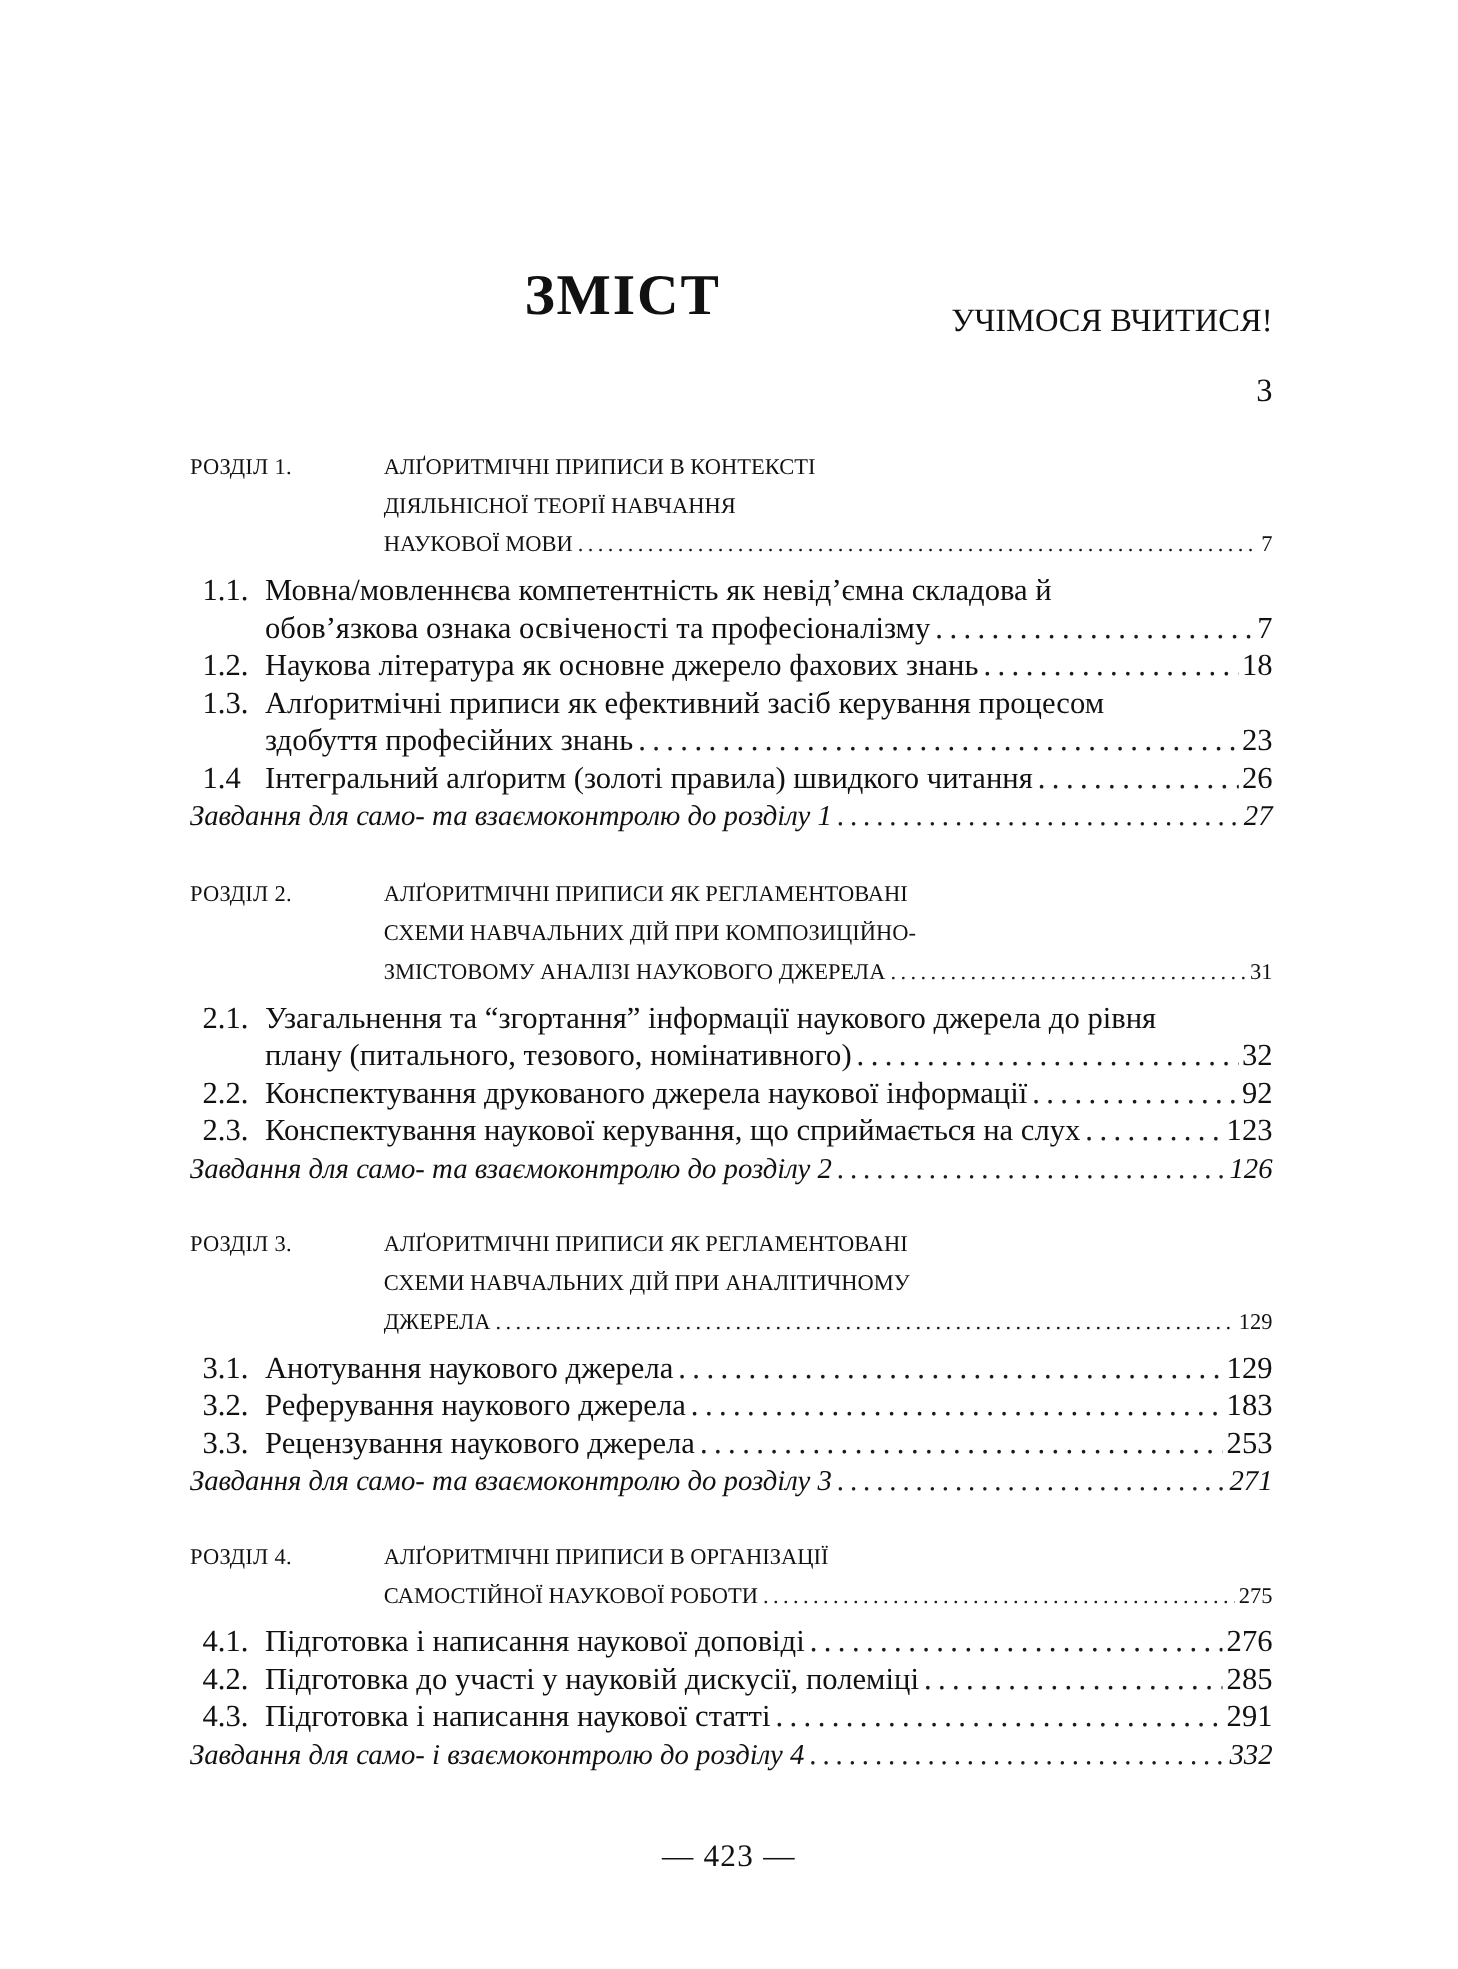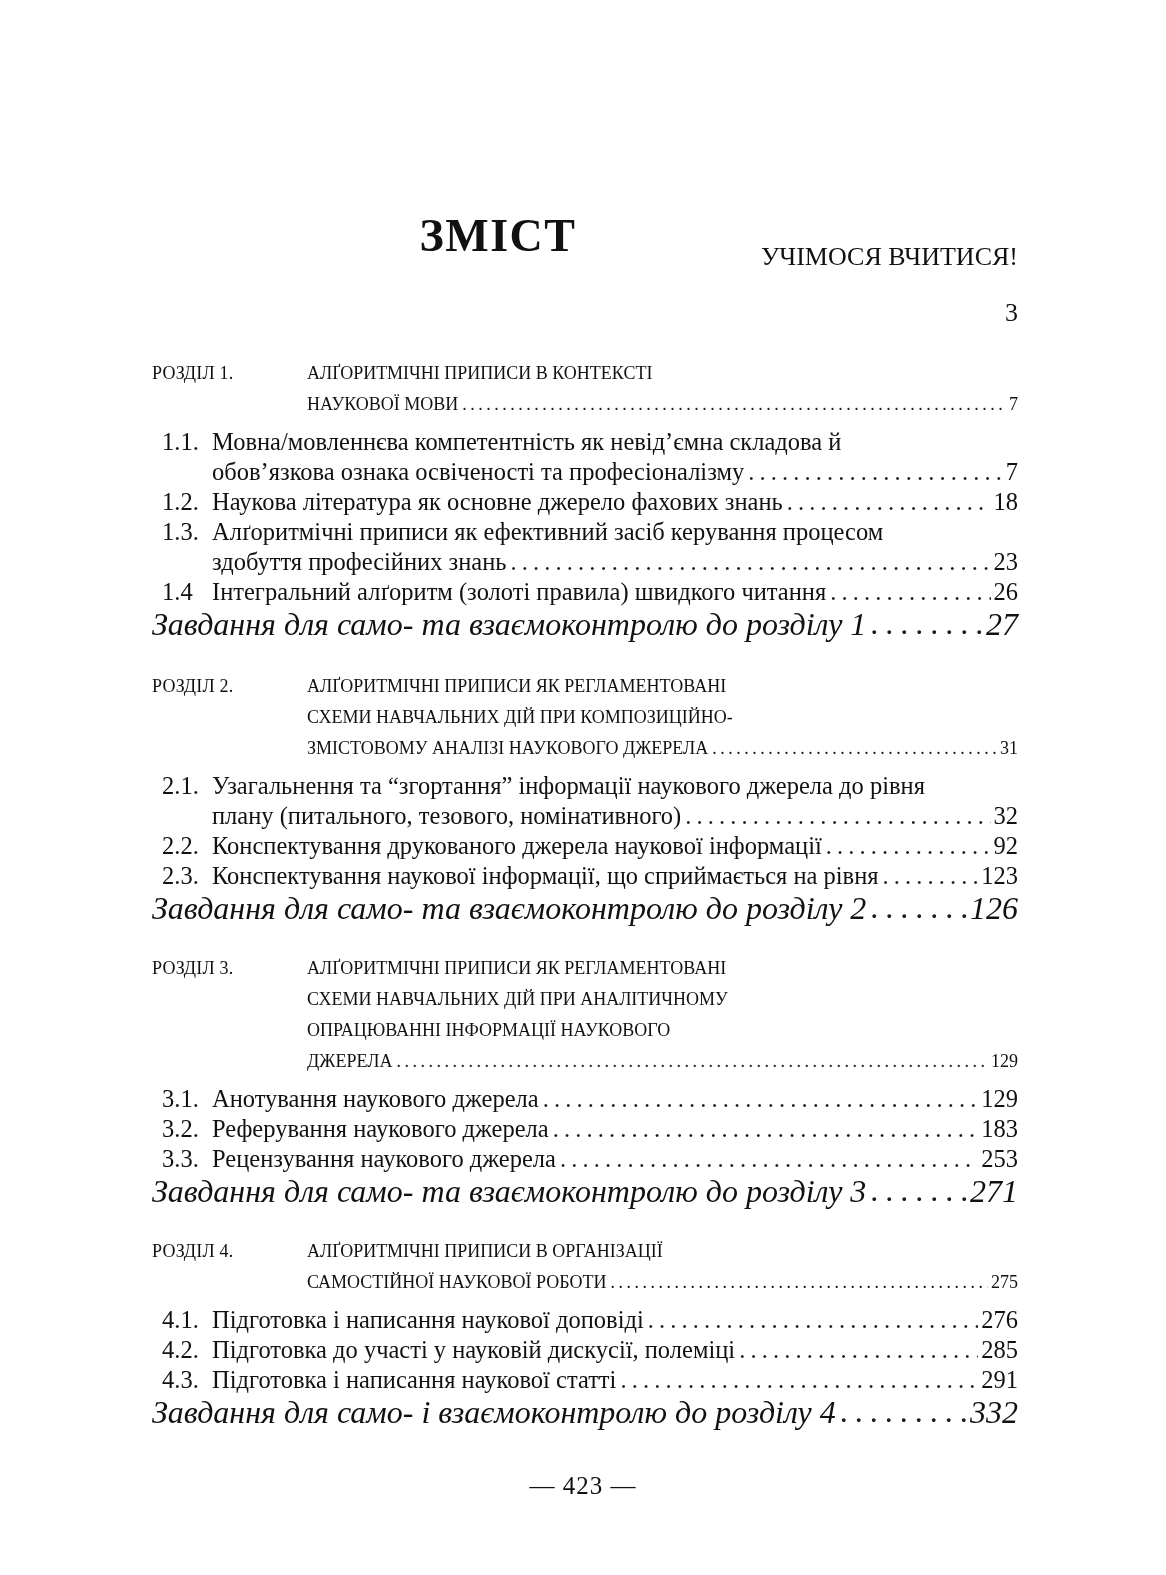--- a/index.html
+++ b/index.html
@@ -137,21 +137,21 @@
   }
   .sub-body .sline.last {
     display: flex;
     align-items: flex-end;
   }
   .sub-body .sline.last .txt { white-space: nowrap; }
 
   
   .task {
     font-style: italic;
-    font-size: 32px;
+    font-size: 23px;
     line-height: 30px;
     display: flex;
     align-items: flex-end;
     width: 100%;
     margin-top: 0;
   }
   .task .txt { white-space: nowrap; }
   .task .leader { font-style: normal; }
 
   .chapter-group { margin-bottom: 30px; }
@@ -182,20 +182,21 @@
       <span class="pagenum">3</span>
     </div>
 
     <div id="chapters">
         <div class="chapter-group g1">
           <div class="chapter">
             <div class="chapter-inner">
               <div class="chapter-num">РОЗДІЛ 1.</div>
               <div class="chapter-title">
                 <span class="tline">АЛҐОРИТМІЧНІ ПРИПИСИ В КОНТЕКСТІ</span>
+                <span class="tline">ДІЯЛЬНІСНОЇ ТЕОРІЇ НАВЧАННЯ</span>
                 <span class="tline last">
                   <span class="txt">НАУКОВОЇ МОВИ</span>
                   <span class="leader"></span>
                   <span class="pagenum">7</span>
                 </span>
               </div>
             </div>
           </div>
           <div class="subs">
             <div class="sub">
@@ -281,41 +282,40 @@
                   <span class="txt">Конспектування друкованого джерела наукової інформації</span>
                   <span class="leader"></span>
                   <span class="pagenum">92</span>
                 </span>
               </div>
             </div>
             <div class="sub">
               <div class="sub-num">2.3.</div>
               <div class="sub-body">
                 <span class="sline last">
-                  <span class="txt">Конспектування наукової інформації, що сприймається на рівня</span>
+                  <span class="txt">Конспектування наукової керування, що сприймається на слух</span>
                   <span class="leader"></span>
                   <span class="pagenum">123</span>
                 </span>
               </div>
             </div>
             <div class="task">
               <span class="txt">Завдання для само- та взаємоконтролю до розділу 2</span>
               <span class="leader"></span>
               <span class="pagenum">126</span>
             </div>
           </div>
         </div>
         <div class="chapter-group">
           <div class="chapter">
             <div class="chapter-inner">
               <div class="chapter-num">РОЗДІЛ 3.</div>
               <div class="chapter-title">
                 <span class="tline">АЛҐОРИТМІЧНІ ПРИПИСИ ЯК РЕГЛАМЕНТОВАНІ</span>
                 <span class="tline">СХЕМИ НАВЧАЛЬНИХ ДІЙ ПРИ АНАЛІТИЧНОМУ</span>
-                <span class="tline">ОПРАЦЮВАННІ ІНФОРМАЦІЇ НАУКОВОГО</span>
                 <span class="tline last">
                   <span class="txt">ДЖЕРЕЛА</span>
                   <span class="leader"></span>
                   <span class="pagenum">129</span>
                 </span>
               </div>
             </div>
           </div>
           <div class="subs">
             <div class="sub">

